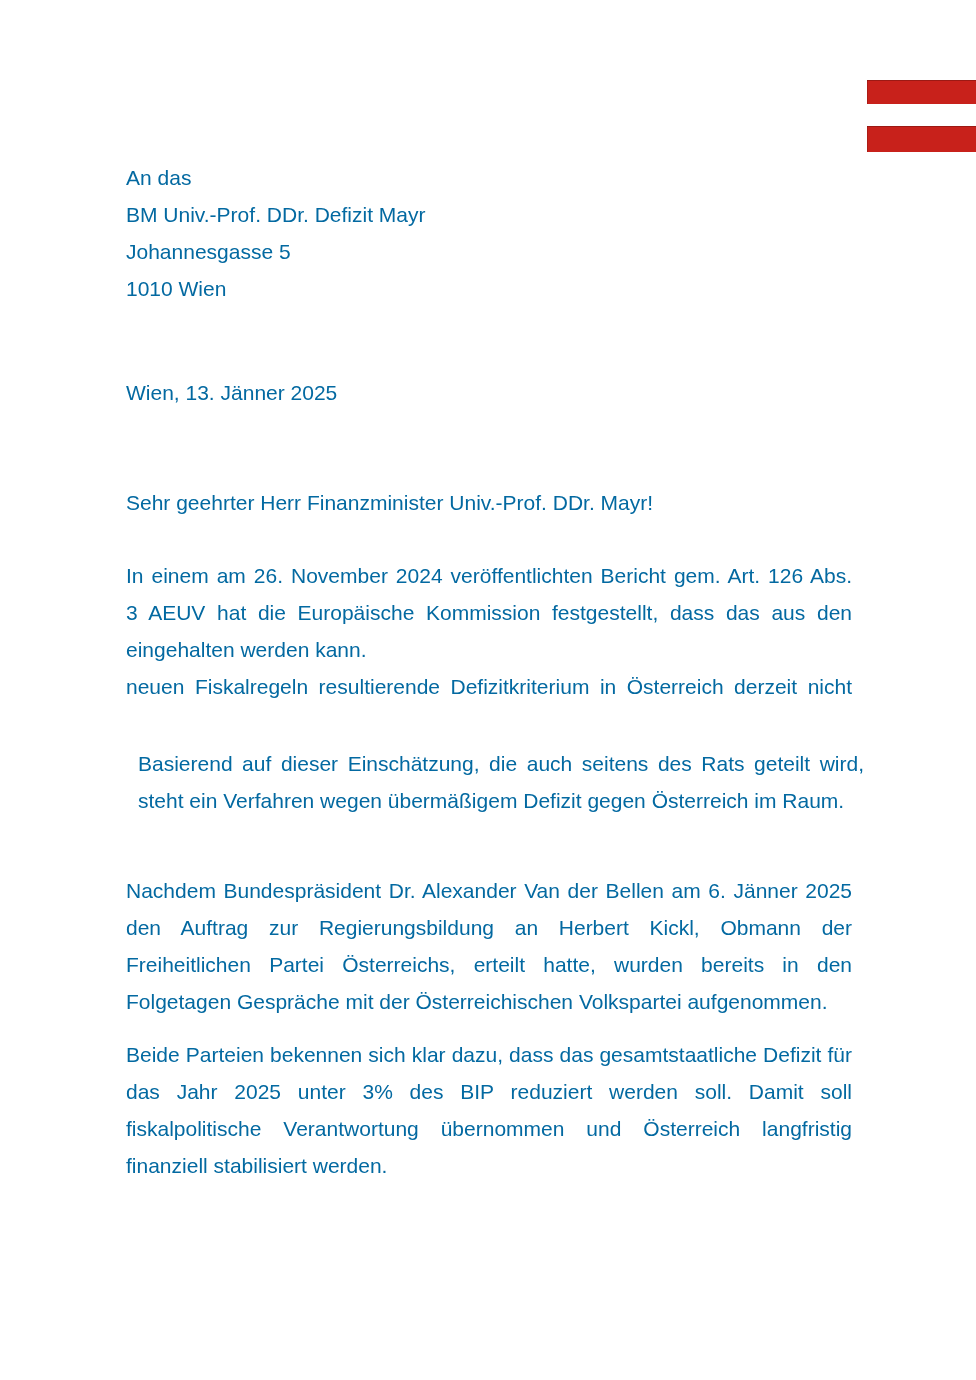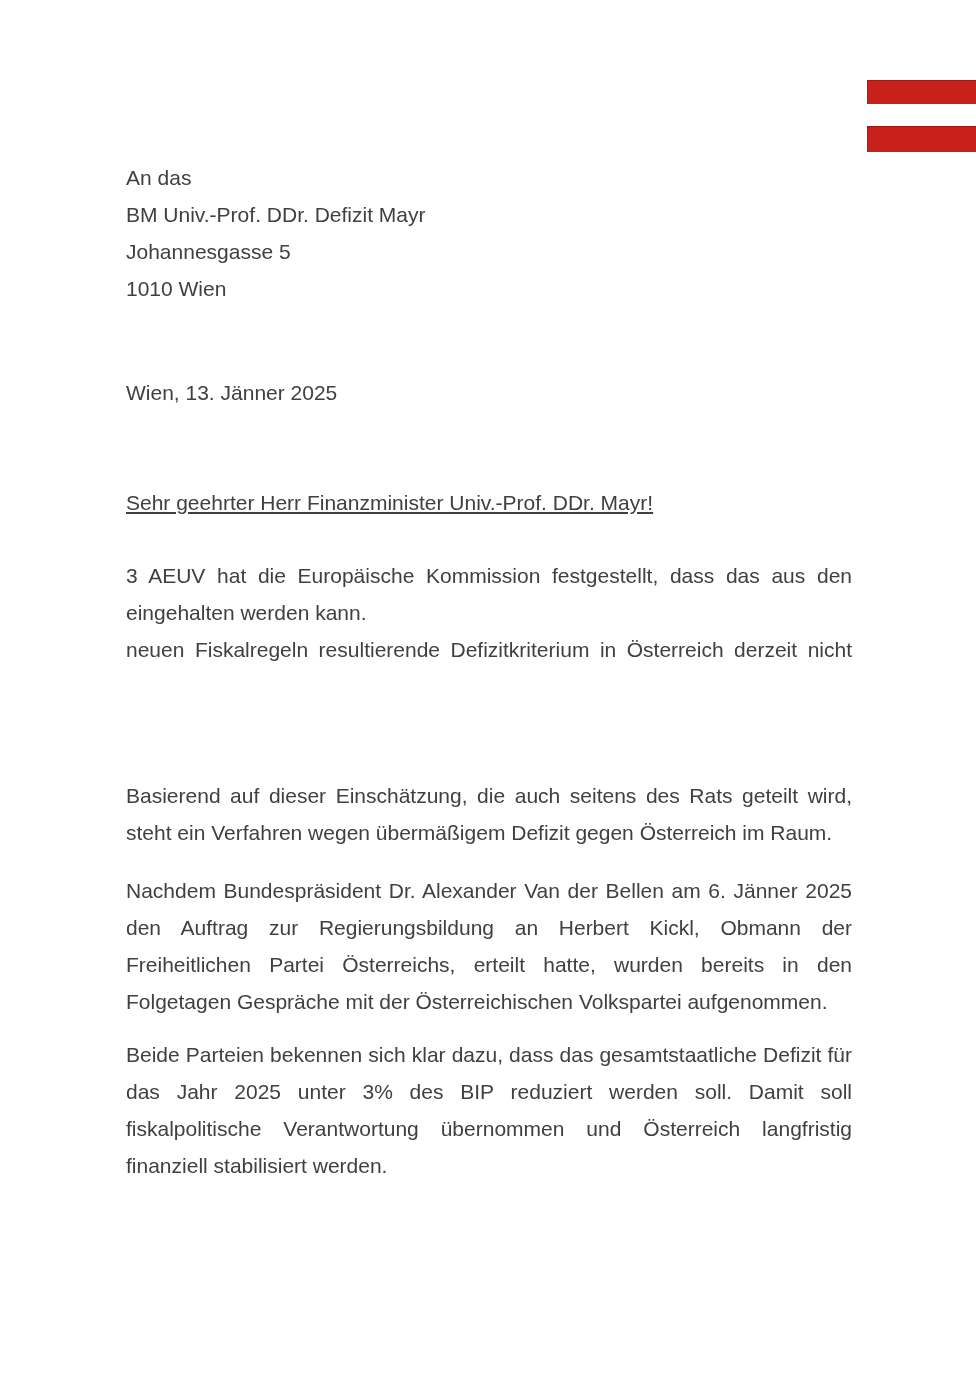--- a/index.html
+++ b/index.html
@@ -7,21 +7,21 @@
     padding: 0;
     background: #ffffff;
   }
   .page {
     position: relative;
     width: 976px;
     height: 1380px;
     background: #ffffff;
     overflow: hidden;
     font-family: "Liberation Sans", "DejaVu Sans", sans-serif;
-    color: #404040;
+    color: #0369a1;
     font-size: 21px;
     line-height: 37px;
     -webkit-font-smoothing: antialiased;
   }
   .flag-bar {
     position: absolute;
     left: 867px;
     width: 109px;
     background: #c8211b;
     box-shadow: inset 0 1px 0 rgba(120,20,15,0.55), inset 1px 0 0 rgba(120,20,15,0.35);
@@ -40,29 +40,28 @@
     left: 126px;
     top: 374px;
     width: 726px;
     text-align: left;
   }
   .salutation {
     position: absolute;
     left: 126px;
     top: 484px;
     width: 726px;
-    text-decoration: underline;
   }
   .para {
     position: absolute;
     left: 126px;
     width: 726px;
   }
   .para-1 { top: 557px; }
-  .para-2 { top: 777px; }
+  .para-2 { top: 745px; margin-left: 12px; }
   .para-3 { top: 872px; }
   .para-4 { top: 1036px; }
 
   .jline {
     text-align: justify;
     text-align-last: justify;
     white-space: nowrap; 
     height: 37px;
   }
   .jline.last {
@@ -83,20 +82,21 @@
     <div class="rline">BM Univ.-Prof. DDr. Defizit Mayr</div>
     <div class="rline">Johannesgasse 5</div>
     <div class="rline">1010 Wien</div>
   </div>
 
   <div class="dateline">Wien, 13. Jänner 2025</div>
 
   <div class="salutation">Sehr geehrter Herr Finanzminister Univ.-Prof. DDr. Mayr!</div>
 
   <div class="para para-1">
+    <div class="jline">In einem am 26. November 2024 veröffentlichten Bericht gem. Art. 126 Abs.</div>
     <div class="jline">3 AEUV hat die Europäische Kommission festgestellt, dass das aus den</div>
     <div class="jline last">eingehalten werden kann.</div>
     <div class="jline">neuen Fiskalregeln resultierende Defizitkriterium in Österreich derzeit nicht</div>
   </div>
 
   <div class="para para-2">
     <div class="jline">Basierend auf dieser Einschätzung, die auch seitens des Rats geteilt wird,</div>
     <div class="jline last">steht ein Verfahren wegen übermäßigem Defizit gegen Österreich im Raum.</div>
   </div>
 

